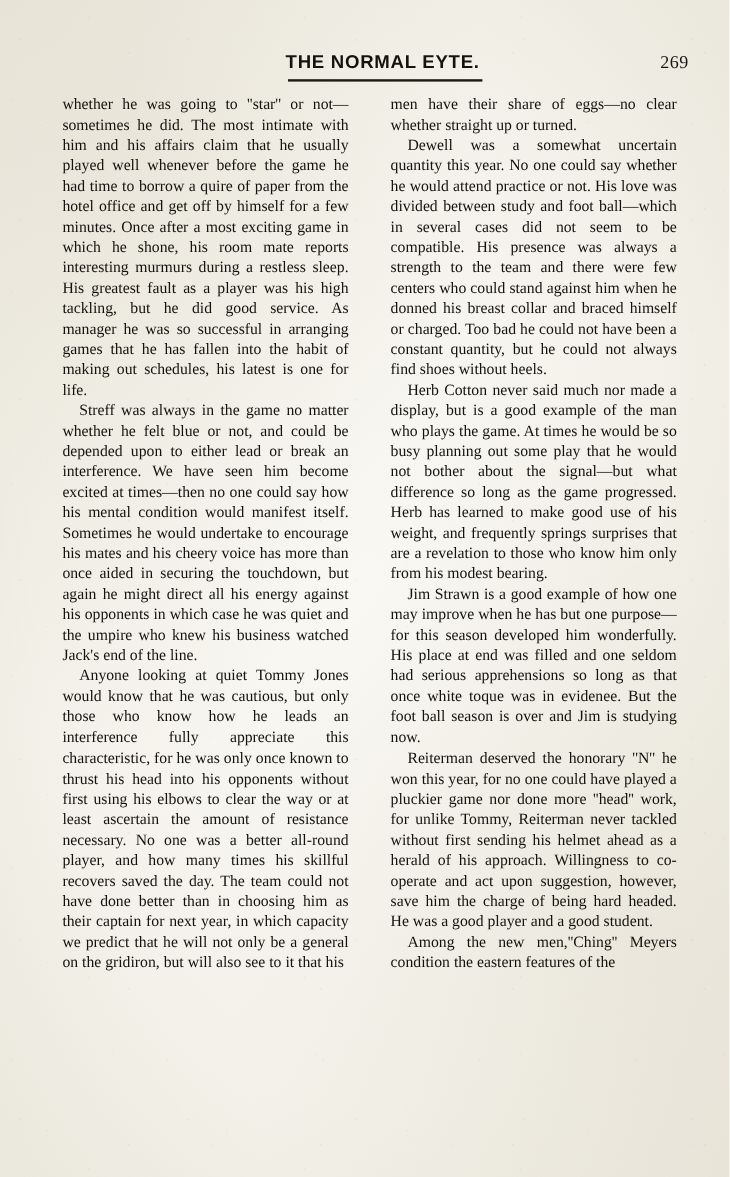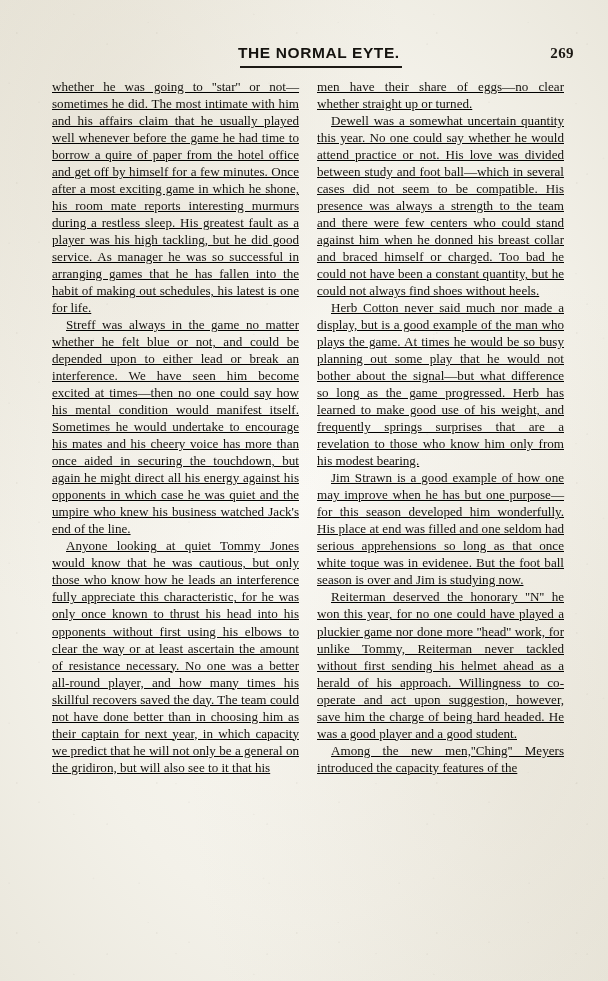--- a/index.html
+++ b/index.html
@@ -68,33 +68,31 @@
     background: #1d1a15;
   }
   .runhead-page {
     position: absolute;
     right: 0;
     top: 1px;
     font-family: "Liberation Serif", "DejaVu Serif", serif;
     font-size: 15px;
     color: #1a1712;
     letter-spacing: 0.4px;
-    font-weight: bold;
   }
 
   
   .columns {
     position: absolute;
     left: 52px;
     top: 78px;
     width: 512px;
     height: 880px;
     display: flex;
-    gap: 18px;
-    text-decoration: underline;
+    gap: 35px;
   }
   .col {
     width: 247px;
     color: #14120e;
     font-size: 13.1px;
     line-height: 17.02px;
     text-align: justify;
     text-justify: inter-word;
     -webkit-hyphens: none;
     hyphens: none;
@@ -129,18 +127,18 @@
       <p class="indent">Streff was always in the game no matter whether he felt blue or not, and could be depended upon to either lead or break an interference. We have seen him become excited at times—then no one could say how his mental condition would manifest itself. Sometimes he would undertake to encourage his mates and his cheery voice has more than once aided in securing the touchdown, but again he might direct all his energy against his opponents in which case he was quiet and the umpire who knew his business watched Jack's end of the line.</p>
       <p class="indent">Anyone looking at quiet Tommy Jones would know that he was cautious, but only those who know how he leads an interference fully appreciate this characteristic, for he was only once known to thrust his head into his opponents without first using his elbows to clear the way or at least ascertain the amount of resistance necessary. No one was a better all-round player, and how many times his skillful recovers saved the day. The team could not have done better than in choosing him as their captain for next year, in which capacity we predict that he will not only be a general on the gridiron, but will also see to it that his</p>
     </div>
 
     <div class="col">
       <p>men have their share of eggs—no clear whether straight up or turned.</p>
       <p class="indent">Dewell was a somewhat uncertain quantity this year. No one could say whether he would attend practice or not. His love was divided between study and foot ball—which in several cases did not seem to be compatible. His presence was always a strength to the team and there were few centers who could stand against him when he donned his breast collar and braced himself or charged. Too bad he could not have been a constant quantity, but he could not always find shoes without heels.</p>
       <p class="indent">Herb Cotton never said much nor made a display, but is a good example of the man who plays the game. At times he would be so busy planning out some play that he would not bother about the signal—but what difference so long as the game progressed. Herb has learned to make good use of his weight, and frequently springs surprises that are a revelation to those who know him only from his modest bearing.</p>
       <p class="indent">Jim Strawn is a good example of how one may improve when he has but one purpose—for this season developed him wonderfully. His place at end was filled and one seldom had serious apprehensions so long as that once white toque was in evidenee. But the foot ball season is over and Jim is studying now.</p>
       <p class="indent">Reiterman deserved the honorary ''N'' he won this year, for no one could have played a pluckier game nor done more ''head'' work, for unlike Tommy, Reiterman never tackled without first sending his helmet ahead as a herald of his approach. Willingness to co-operate and act upon suggestion, however, save him the charge of being hard headed. He was a good player and a good student.</p>
-      <p class="indent">Among the new men,''Ching'' Meyers introduced the capacity features of the</p>
+      <p class="indent">Among the new men,''Ching'' Meyers condition the eastern features of the</p>
     </div>
 
   </div>
 
 </div>
 
 </body></html>

